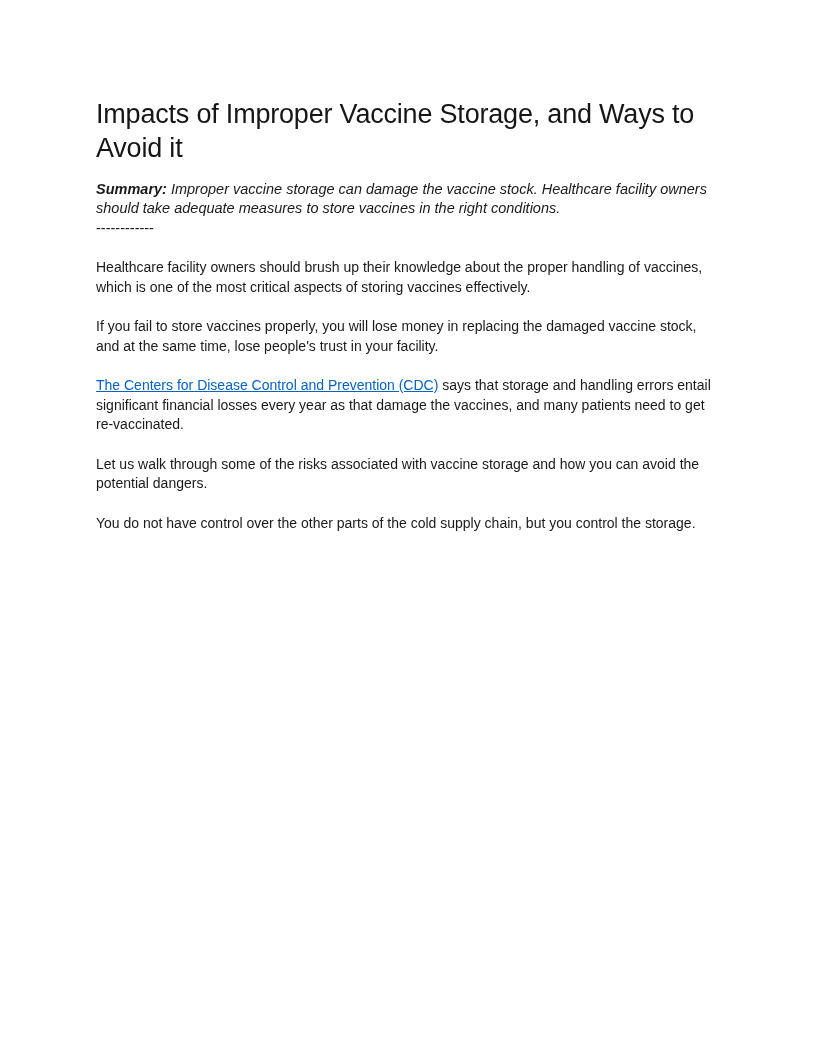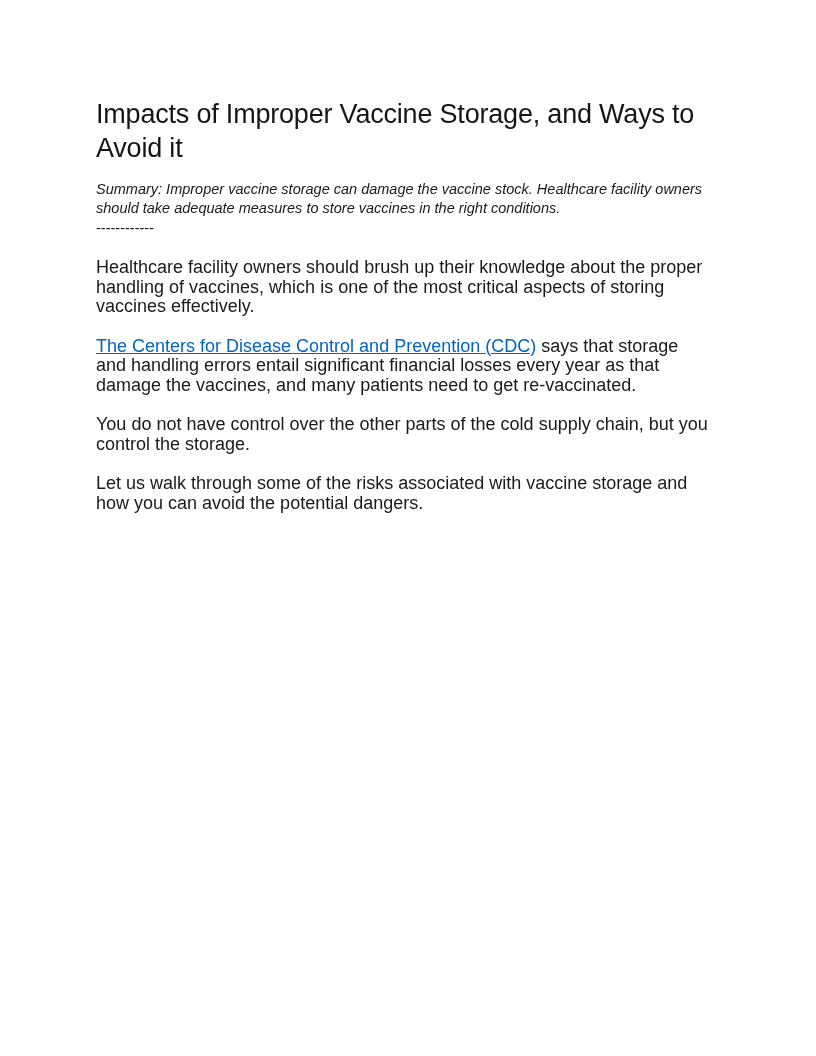--- a/index.html
+++ b/index.html
@@ -25,32 +25,32 @@
   }
   h1.doc-title {
     font-size: 27px;
     font-weight: 400;
     line-height: 1.25;
     color: #161616;
     letter-spacing: -0.2px;
     margin: 0 0 14px 0;
   }
   p.body-par {
-    font-size: 18px;
+    font-size: 14px;
     line-height: 19.5px;
     margin: 4px 0 20px 0;
   }
   p.summary-par {
     font-size: 14.5px;
     line-height: 19.5px;
     margin: 0;
     font-style: italic;
   }
   .summary-label {
-    font-weight: 400;
+    font-weight: 700;
     font-style: italic;
   }
   p.divider-par {
     font-size: 14.5px;
     line-height: 19.5px;
     margin: 0 0 20px 0;
   }
   a.doc-link {
     color: var(--link-color);
     cursor: pointer;
@@ -62,21 +62,22 @@
 <div class="page">
 
   <h1 class="doc-title">Impacts of Improper Vaccine Storage, and Ways to Avoid it</h1>
 
   <p class="summary-par"><span class="summary-label">Summary:</span><span> Improper vaccine storage can damage the vaccine stock. Healthcare facility owners should take adequate measures to store vaccines in the right conditions.</span></p>
 
   <p class="divider-par">------------</p>
 
   <p class="body-par">Healthcare facility owners should brush up their knowledge about the proper handling of vaccines, which is one of the most critical aspects of storing vaccines effectively.</p>
 
+  <p class="body-par">If you fail to store vaccines properly, you will lose money in replacing the damaged vaccine stock, and at the same time, lose people's trust in your facility.</p>
 
   <p class="body-par"><a class="doc-link" href="#">The Centers for Disease Control and Prevention (CDC)</a><span> says that storage and handling errors entail significant financial losses every year as that damage the vaccines, and many patients need to get re-vaccinated.</span></p>
 
 
+  <p class="body-par">Let us walk through some of the risks associated with vaccine storage and how you can avoid the potential dangers.</p>
+
   <p class="body-par">You do not have control over the other parts of the cold supply chain, but you control the storage.</p>
-
-  <p class="body-par">Let us walk through some of the risks associated with vaccine storage and how you can avoid the potential dangers.</p>
 
 </div>
 
 </body></html>

